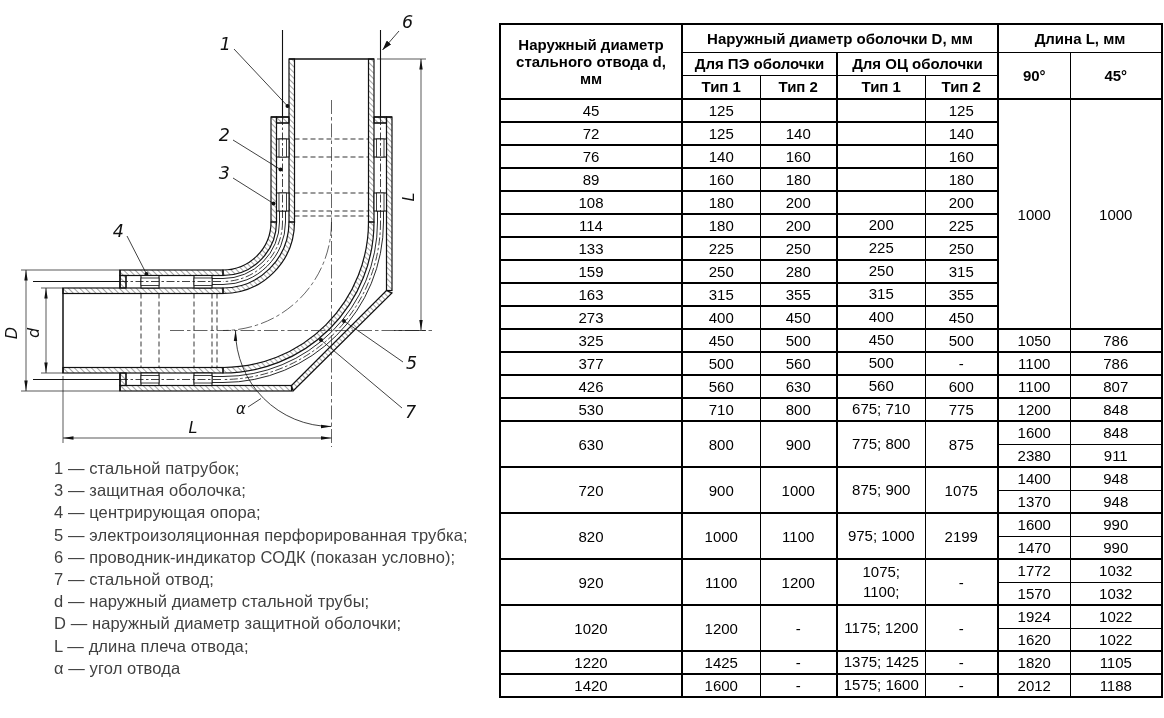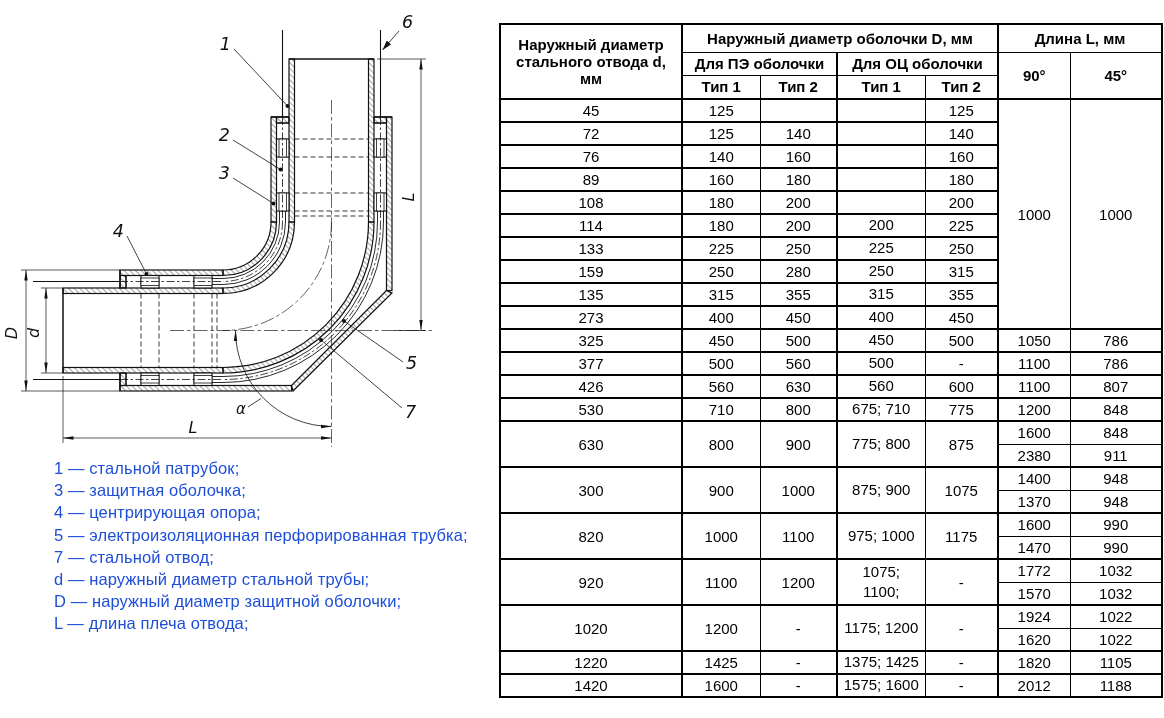--- a/index.html
+++ b/index.html
@@ -2,21 +2,21 @@
 <html><head>
 <meta charset="utf-8">
 <style>
   html,body{margin:0;padding:0;background:#fff;}
   #page{position:relative;width:1164px;height:718px;background:#fff;overflow:hidden;
         font-family:"Liberation Sans",sans-serif;color:#000;}
   
   #drawing{position:absolute;left:0;top:0;}
   
   #legend{position:absolute;left:54px;top:457px;font-size:16.5px;line-height:22.2px;
-          font-family:"Liberation Sans",sans-serif;color:#1d4ed8;letter-spacing:0.1px;}
+          font-family:"Liberation Sans",sans-serif;color:#404040;letter-spacing:0.1px;}
   
   #tblwrap{position:absolute;left:499px;top:23px;}
   table{border-collapse:collapse;table-layout:fixed;width:662px;border:2px solid #000;}
   th,td{border:1px solid #000;text-align:center;vertical-align:middle;padding:0 2px;
         font-family:"Liberation Sans",sans-serif;overflow:hidden;}
   th{font-size:15px;font-weight:bold;}
   td{font-size:15px;}
   thead tr:nth-child(1){height:28px;}
   thead tr:nth-child(2){height:23px;}
   thead tr:nth-child(3){height:24px;}
@@ -202,24 +202,26 @@
       <text x="402" y="28" text-anchor="start">6</text>
       <text x="405" y="418" text-anchor="start">7</text>
     </g>
   </svg>
 
   <div id="legend">
     <div>1 — стальной патрубок;</div>
     <div>3 — защитная оболочка;</div>
     <div>4 — центрирующая опора;</div>
     <div>5 — электроизоляционная перфорированная трубка;</div>
+    <div>6 — проводник-индикатор СОДК (показан условно);</div>
     <div>7 — стальной отвод;</div>
     <div>d — наружный диаметр стальной трубы;</div>
     <div>D — наружный диаметр защитной оболочки;</div>
     <div>L — длина плеча отвода;</div>
+    <div>α — угол отвода</div>
   </div>
 
   <div id="tblwrap">
     <table>
       <colgroup>
         <col style="width:182px">
           <col style="width:78px">
           <col style="width:77px">
         <col style="width:88px">
           <col style="width:73px">
@@ -298,21 +300,21 @@
             <td class="lr">250</td>
           </tr>
           <tr>
             <td class="lr">159</td>
             <td class="gl lr">250</td>
             <td class="lr">280</td>
             <td class="gl lr pre">250</td>
             <td class="lr">315</td>
           </tr>
           <tr>
-            <td class="lr">135</td>
+            <td class="lr">163</td>
             <td class="gl lr">315</td>
             <td class="lr">355</td>
             <td class="gl lr pre">315</td>
             <td class="lr">355</td>
           </tr>
           <tr>
             <td class="lr">273</td>
             <td class="gl lr">400</td>
             <td class="lr">450</td>
             <td class="gl lr pre">400</td>
@@ -361,38 +363,38 @@
             <td class="gl lr pre" rowspan="2">775; 800</td>
             <td class="lr" rowspan="2">875</td>
             <td class="gl lr">1600</td>
             <td class="lr">848</td>
           </tr>
           <tr>
             <td class="gl">2380</td>
             <td class="">911</td>
           </tr>
           <tr>
-            <td class="lr" rowspan="2">300</td>
+            <td class="lr" rowspan="2">720</td>
             <td class="gl lr" rowspan="2">900</td>
             <td class="lr" rowspan="2">1000</td>
             <td class="gl lr pre" rowspan="2">875; 900</td>
             <td class="lr" rowspan="2">1075</td>
             <td class="gl lr">1400</td>
             <td class="lr">948</td>
           </tr>
           <tr>
             <td class="gl">1370</td>
             <td class="">948</td>
           </tr>
           <tr>
             <td class="lr" rowspan="2">820</td>
             <td class="gl lr" rowspan="2">1000</td>
             <td class="lr" rowspan="2">1100</td>
             <td class="gl lr pre" rowspan="2">975; 1000</td>
-            <td class="lr" rowspan="2">1175</td>
+            <td class="lr" rowspan="2">2199</td>
             <td class="gl lr">1600</td>
             <td class="lr">990</td>
           </tr>
           <tr>
             <td class="gl">1470</td>
             <td class="">990</td>
           </tr>
           <tr>
             <td class="lr" rowspan="2">920</td>
             <td class="gl lr" rowspan="2">1100</td>

